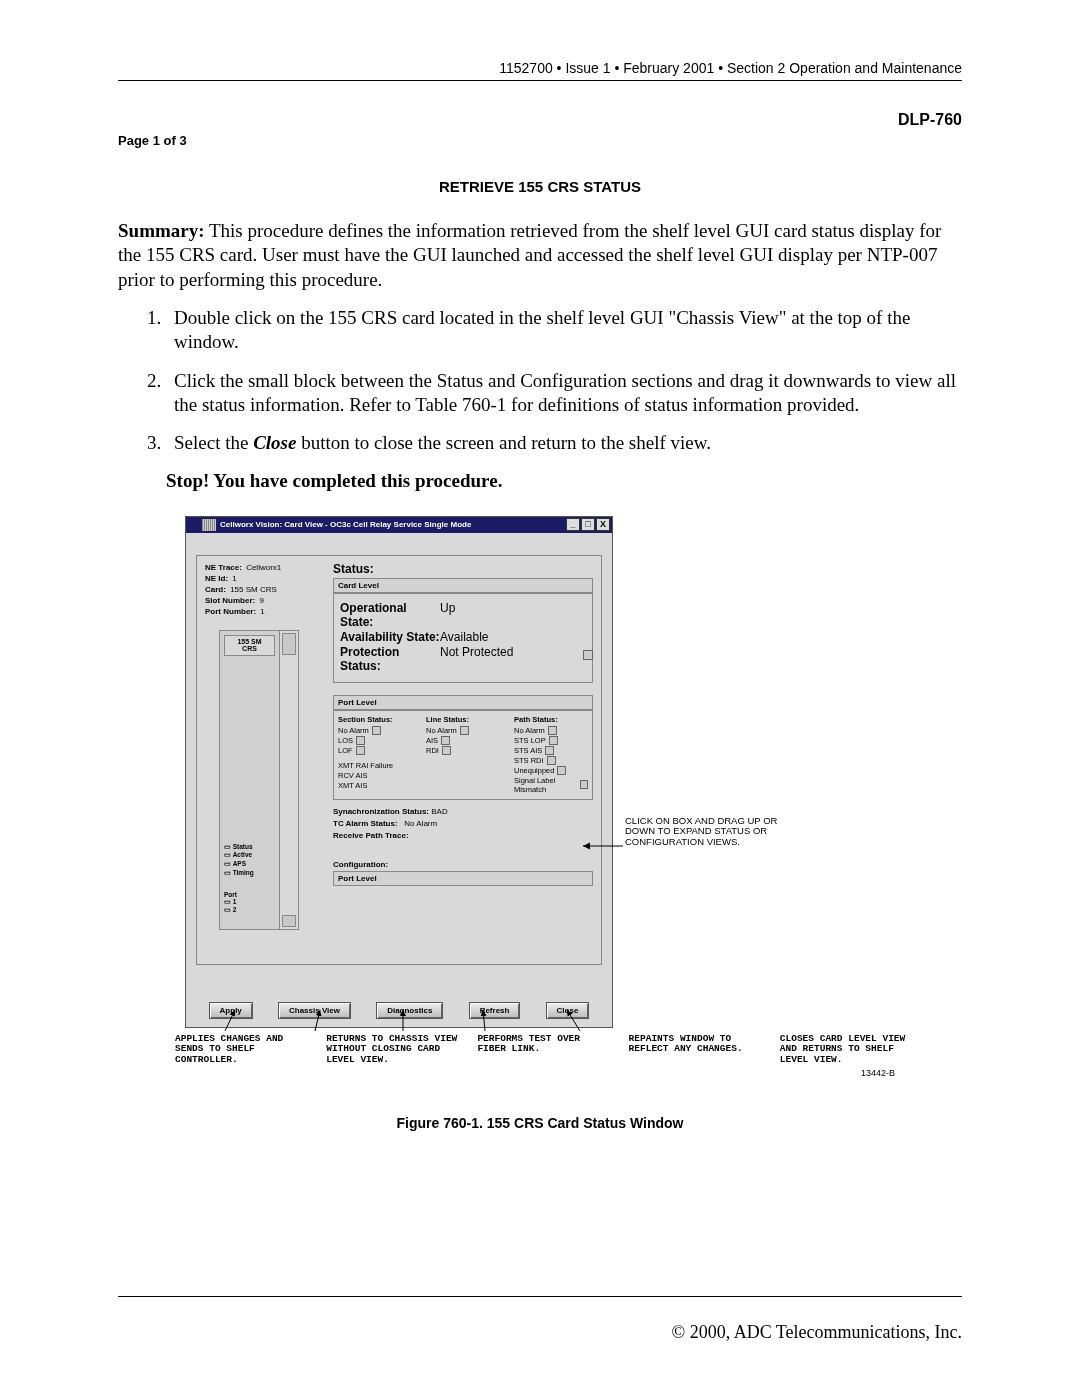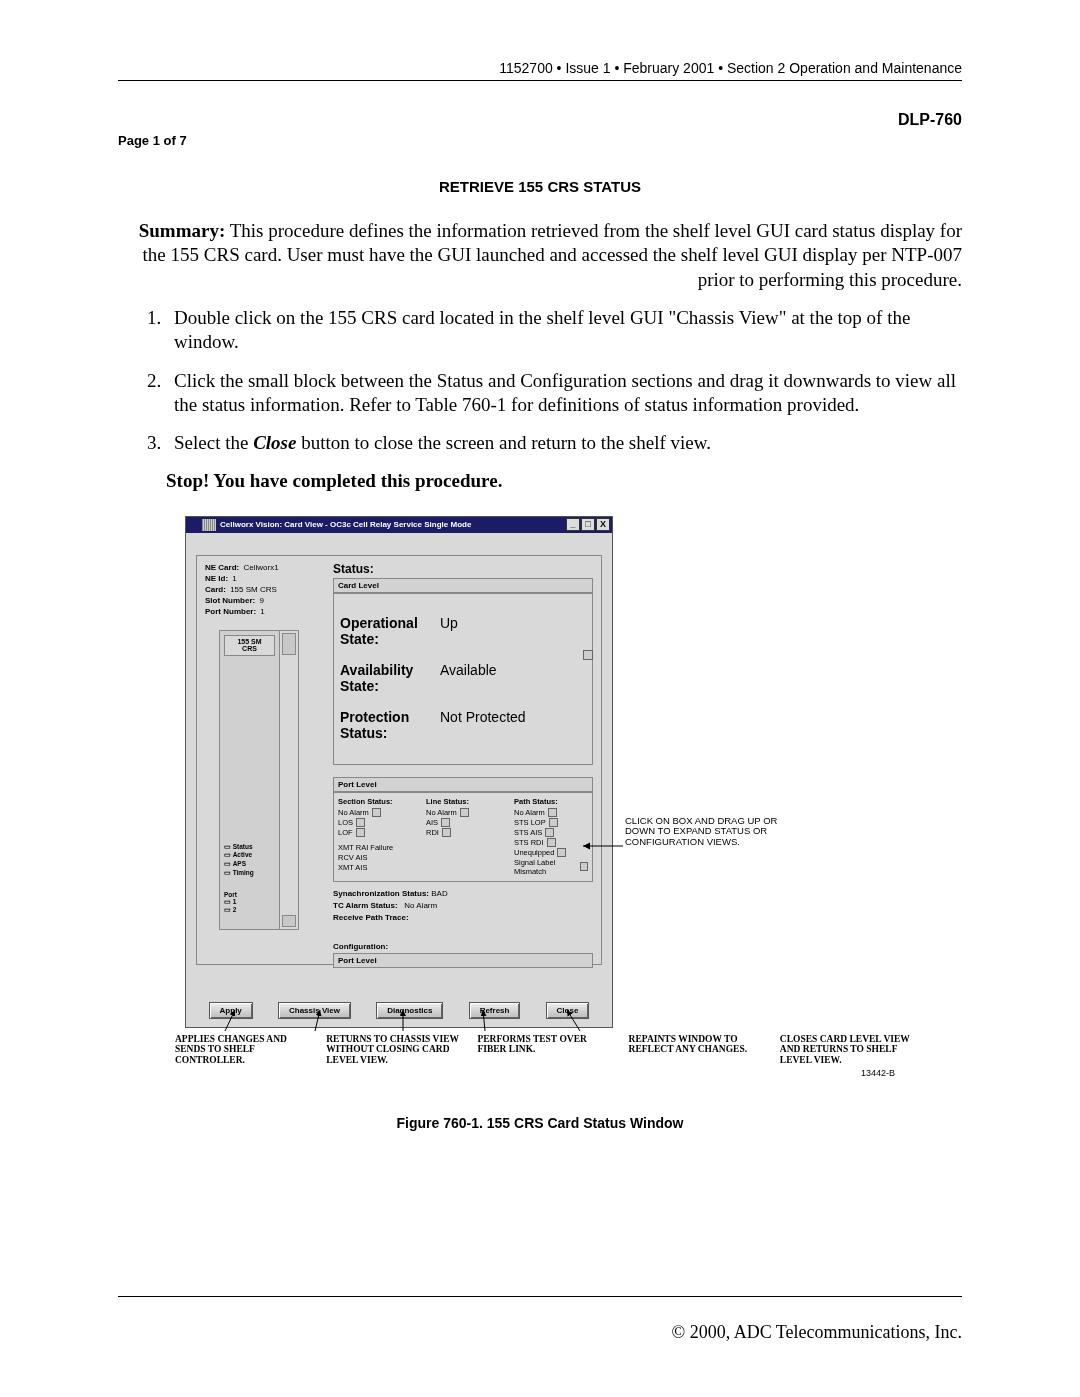--- a/index.html
+++ b/index.html
@@ -42,21 +42,20 @@
       text-align: center;
       font-family: Arial, sans-serif;
       font-weight: bold;
       font-size: 15px;
       margin-bottom: 24px;
     }
     .summary-p {
       font-size: 19px;
       line-height: 1.28;
       margin-bottom: 14px;
-      text-align: right;
     }
     .summary-p b { font-weight: bold; }
     ol.steps {
       margin-left: 48px;
       font-size: 19px;
       line-height: 1.28;
     }
     ol.steps li {
       margin-bottom: 14px;
       padding-left: 8px;
@@ -193,21 +192,21 @@
       border: 1px solid #888;
       background: #d2d2d2;
       padding: 2px 4px;
       margin-top: 2px;
     }
     .fieldset {
       border: 1px solid #888;
       padding: 6px 6px 8px 6px;
       margin-top: 0;
     }
-    .fs-row { display:flex; font-size:14px; margin: 15px 0; }
+    .fs-row { display:flex; font-size:12px; margin: 1px 0; }
     .fs-row .k { width: 100px; font-weight: bold; }
     .port-box {
       border:1px solid #888; padding: 4px; margin-top:0;
       display:flex; gap:14px; font-size:7.5px;
     }
     .pcol { flex:1; }
     .pcol .hdr { font-weight:bold; font-size:7.5px; margin-bottom:2px; }
     .pcol .it { display:flex; align-items:center; gap:3px; margin:1px 0; }
     .pcol .it .sq { width:9px; height:9px; border:1px solid #666; background:#ccc; }
     .misc { font-size:8px; margin-top:6px; line-height:1.5; }
@@ -244,21 +243,21 @@
       text-transform: uppercase;
     }
     .co-drag { left: 440px; top: 300px; width: 175px; text-transform:none; }
     svg.arrows {
       position:absolute; left:0; top:0; width:710px; height:565px;
       pointer-events:none;
     }
     .btn-desc-row {
       position:absolute; top: 518px; left: -10px; right: -20px;
       display:flex; gap: 16px;
-      font-family: Liberation Serif, serif;
+      font-family: Liberation Mono, monospace;
       font-size: 9.5px; font-weight: bold;
       line-height:1.15;
     }
     .btn-desc-row > div { flex:1; }
     .figid {
       position:absolute; right:0; top:552px;
       font-size:9px;
     }
     .figure-caption {
       text-align:center;
@@ -281,21 +280,21 @@
     }
   </style>
 </head>
 <body>
 
 <div class="page">
   <div class="header-line">1152700 • Issue 1 • February 2001 • Section 2 Operation and Maintenance</div>
   <div class="header-rule"></div>
 
   <div class="dlp">DLP-760</div>
-  <div class="page-of">Page 1 of 7</div>
+  <div class="page-of">Page 1 of 3</div>
 
   <div class="title-center">RETRIEVE 155 CRS STATUS</div>
 
   <p class="summary-p">
     <b>Summary:</b>
     <span>This procedure defines the information retrieved from the shelf level GUI card status display for the 155 CRS card. User must have the GUI launched and accessed the shelf level GUI display per NTP-007 prior to performing this procedure.</span>
   </p>
 
   <ol class="steps">
     <li>Double click on the 155 CRS card located in the shelf level GUI "Chassis View" at the top of the window.</li>
@@ -317,21 +316,21 @@
           <div class="win-ctrls">
             <div class="win-btn">_</div>
             <div class="win-btn">□</div>
             <div class="win-btn">X</div>
           </div>
         </div>
 
         <div class="inner-frame">
 
           <div class="info-block">
-            <div class="info-row"><span>NE Card:</span> <span class="val">Cellworx1</span></div>
+            <div class="info-row"><span>NE Trace:</span> <span class="val">Cellworx1</span></div>
             <div class="info-row"><span>NE Id:</span> <span class="val">1</span></div>
             <div class="info-row"><span>Card:</span> <span class="val">155 SM CRS</span></div>
             <div class="info-row"><span>Slot Number:</span> <span class="val">9</span></div>
             <div class="info-row"><span>Port Number:</span> <span class="val">1</span></div>
           </div>
 
           <div class="card-col">
             <div class="card-strip">
               <div class="card-label">155 SM<br>CRS</div>
               <div class="led-group">

